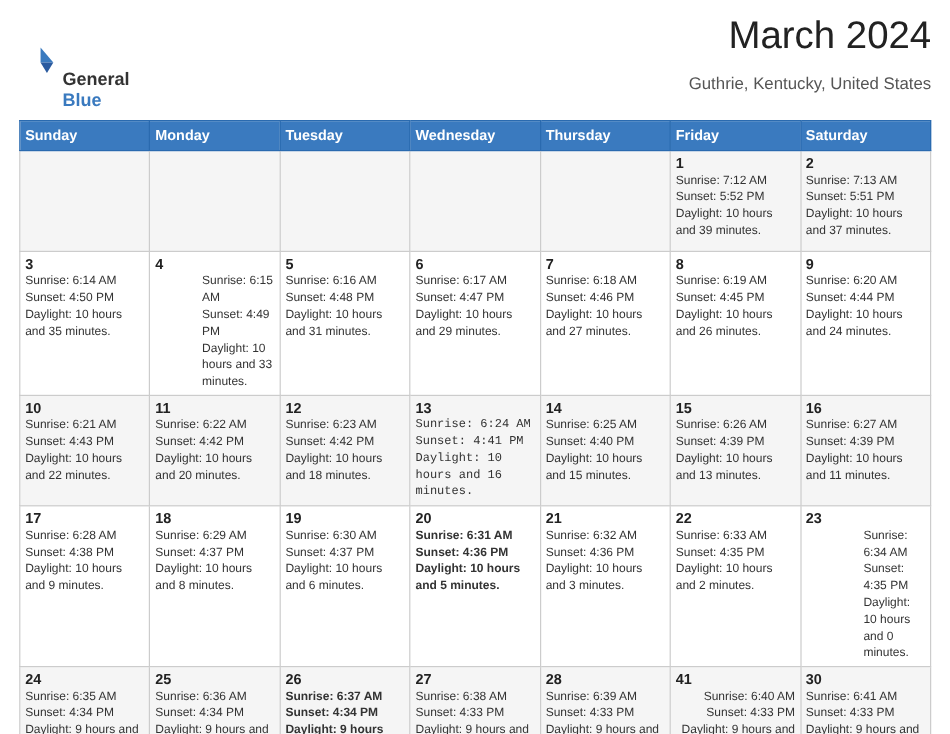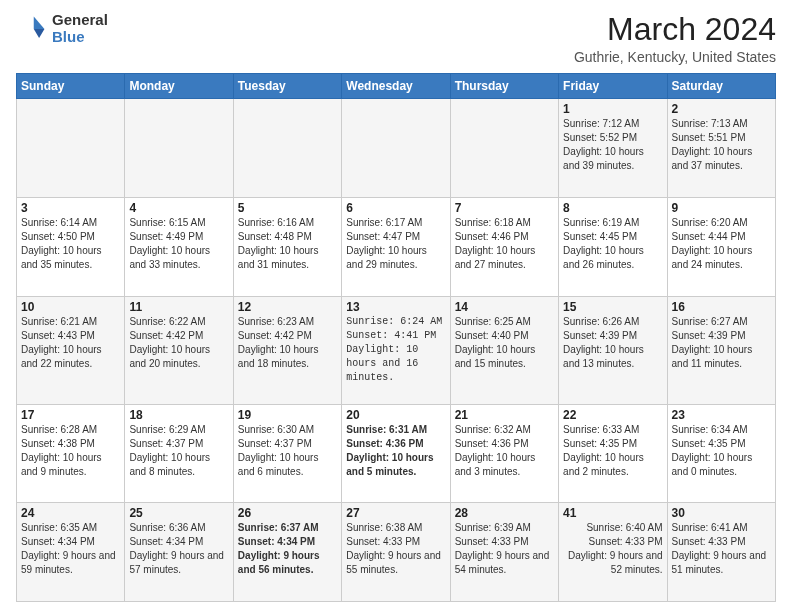--- a/index.html
+++ b/index.html
@@ -25,20 +25,21 @@
     }
     .logo {
       display: flex;
       align-items: center;
       gap: 4px;
     }
     .logo-text {
       display: flex;
       flex-direction: column;
       line-height: 1.1;
+      margin-top: 47px;
     }
     .logo-general {
       font-size: 15px;
       font-weight: bold;
       color: #333;
     }
     .logo-blue {
       font-size: 15px;
       font-weight: bold;
       color: #3a7abf;
@@ -52,21 +53,21 @@
     }
     .month-title {
       font-size: 32px;
       font-weight: 300;
       color: #222;
       line-height: 1.1;
     }
     .location {
       font-size: 14px;
       color: #555;
-      margin-top: 2px;
+      margin-top: 14px;
     }
     .calendar {
       flex: 1;
       border-collapse: collapse;
       width: 100%;
       table-layout: fixed;
     }
     .calendar thead tr th {
       background: #3a7abf;
       color: #fff;
@@ -161,21 +162,21 @@
         </tr>
         <tr>
           <td>
             <span class="day-num">3</span>
             <div class="day-info" style="white-space: pre-line;">Sunrise: 6:14 AM
 Sunset: 4:50 PM
 Daylight: 10 hours and 35 minutes.</div>
           </td>
           <td>
             <span class="day-num">4</span>
-            <div class="day-info" style="white-space: pre-line;">Sunrise: 6:15 AM
+            <div class="day-info" style="white-space: pre-line; margin-left: 39px;">Sunrise: 6:15 AM
 Sunset: 4:49 PM
 Daylight: 10 hours and 33 minutes.</div>
           </td>
           <td>
             <span class="day-num">5</span>
             <div class="day-info" style="white-space: pre-line;">Sunrise: 6:16 AM
 Sunset: 4:48 PM
 Daylight: 10 hours and 31 minutes.</div>
           </td>
           <td>
@@ -279,21 +280,21 @@
 Daylight: 10 hours and 3 minutes.</div>
           </td>
           <td>
             <span class="day-num">22</span>
             <div class="day-info" style="white-space: pre-line;">Sunrise: 6:33 AM
 Sunset: 4:35 PM
 Daylight: 10 hours and 2 minutes.</div>
           </td>
           <td>
             <span class="day-num">23</span>
-            <div class="day-info" style="white-space: pre-line;">Sunrise: 6:34 AM
+            <div class="day-info" style="white-space: pre-line; margin-left: 48px;">Sunrise: 6:34 AM
 Sunset: 4:35 PM
 Daylight: 10 hours and 0 minutes.</div>
           </td>
         </tr>
         <tr>
           <td>
             <span class="day-num">24</span>
             <div class="day-info" style="white-space: pre-line;">Sunrise: 6:35 AM
 Sunset: 4:34 PM
 Daylight: 9 hours and 59 minutes.</div>

